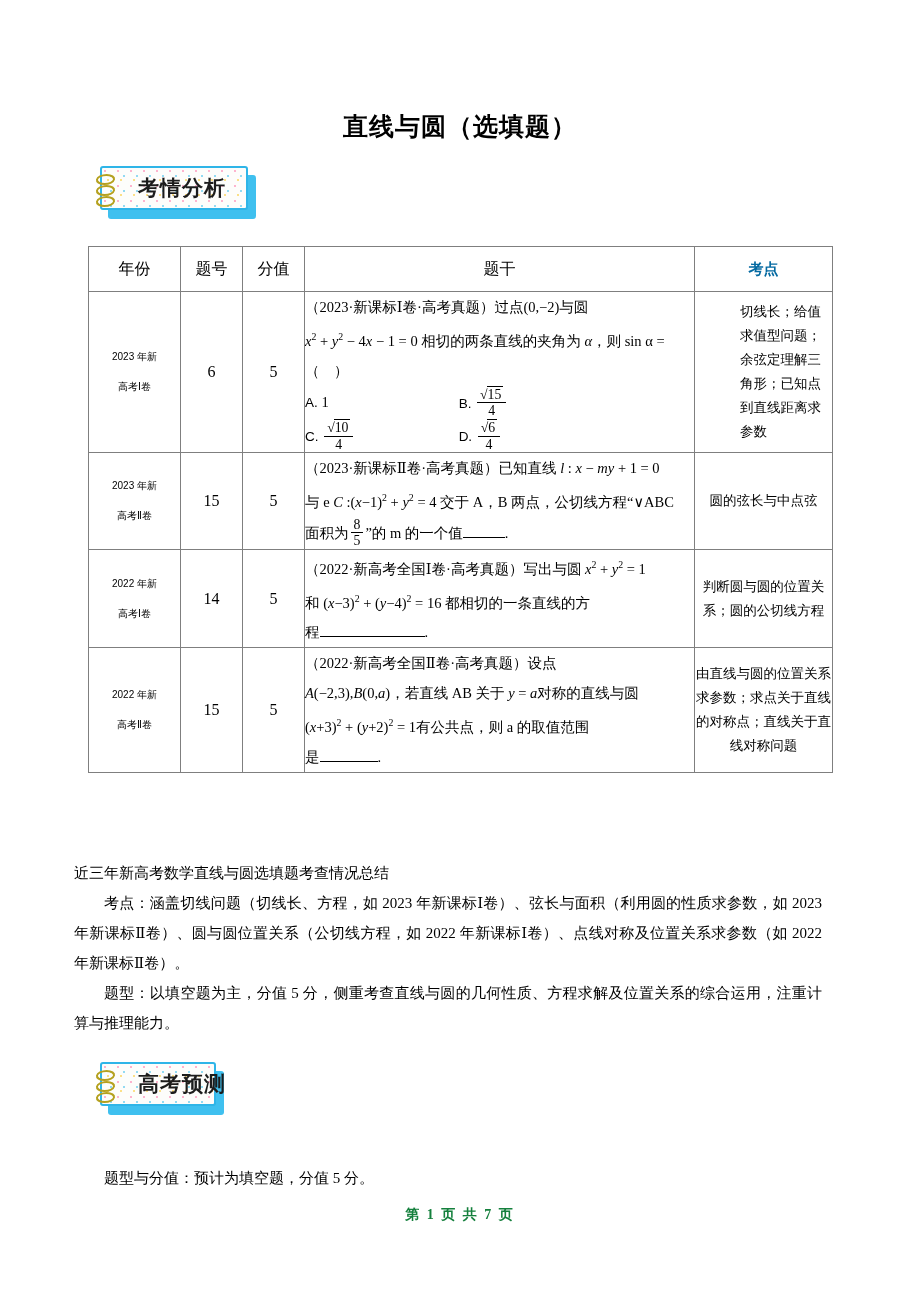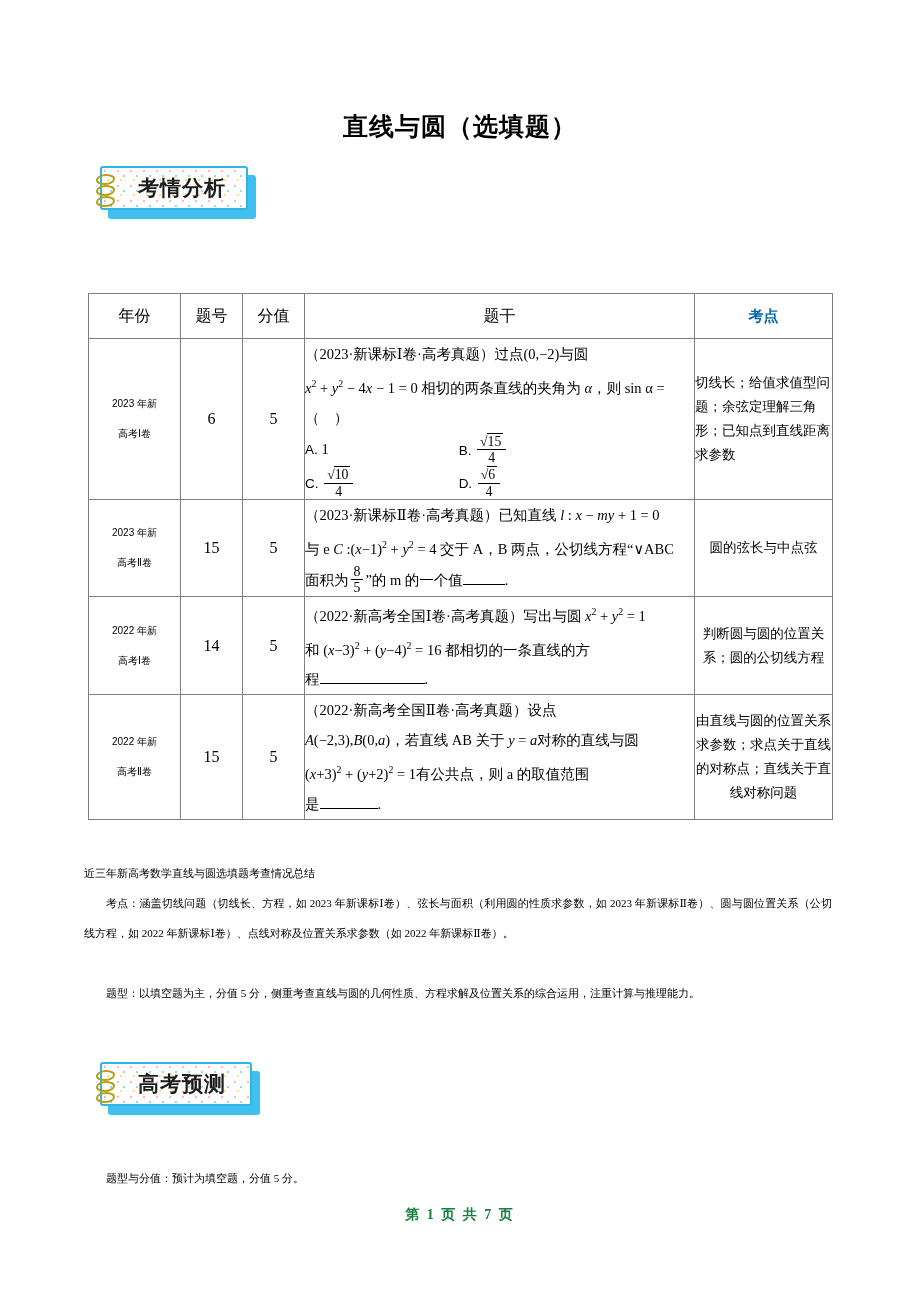--- a/index.html
+++ b/index.html
@@ -96,34 +96,33 @@
     border: 2px solid #b5a11f;
     border-radius: 50%;
     background: transparent;
     transform: skewX(-12deg);
   }
   .ring.r1 { top: 1px; }
   .ring.r2 { top: 12px; }
   .ring.r3 { top: 23px; }
 
   #banner-kaoqing { left: 100px; top: 166px; width: 148px; }
-  #banner-yuce    { left: 100px; top: 1062px; width: 152px; text-align: center; }
+  #banner-yuce    { left: 100px; top: 1062px; width: 116px; text-align: center; }
 
   
   .tbl-wrap {
     position: absolute;
     left: 88px;
     top: 246px;
     width: 744px;
   }
   table.main {
     border-collapse: collapse;
     width: 744px;
     table-layout: fixed;
-    margin-top: 47px;
   }
   table.main td, table.main th {
     border: 1px solid #7f7f7f;
     padding: 0;
     vertical-align: middle;
     font-weight: normal;
   }
   .col-year  { width: 92px; }
   .col-num   { width: 62px; }
   .col-score { width: 62px; }
@@ -159,21 +158,21 @@
     font-size: 14.5px;
     line-height: 30px;
     text-align: left;
   }
   td.point {
     padding: 6px 5px;
     text-align: center;
     font-size: 13.5px;
     line-height: 24px;
   }
-  td.point.lead { text-align: left; }
+  td.point.lead { text-align: left; padding-left: 45px; }
 
   
   .mi { font-family: "Liberation Serif", "DejaVu Serif", serif; font-style: italic; }
   .mn { font-family: "Liberation Serif", "DejaVu Serif", serif; font-style: normal; }
   sup.ex { font-size: 0.68em; vertical-align: super; font-style: normal; }
   .frac {
     display: inline-block;
     vertical-align: -0.55em;
     text-align: center;
     line-height: 1.12;
@@ -194,23 +193,23 @@
   .opt {
     display: inline-block;
     min-width: 150px;
     vertical-align: middle;
   }
   .opt-letter { font-family: "Liberation Sans","DejaVu Sans",sans-serif; font-size: 13.5px; }
 
   
   .para {
     position: absolute;
-    left: 84px;
+    left: 74px;
     width: 748px;
-    font-size: 11px;
+    font-size: 15px;
     line-height: 30px;
     text-align: justify;
   }
   .indent { text-indent: 2em; }
 
   
   .footer {
     position: absolute;
     left: 0;
     top: 1206px;

